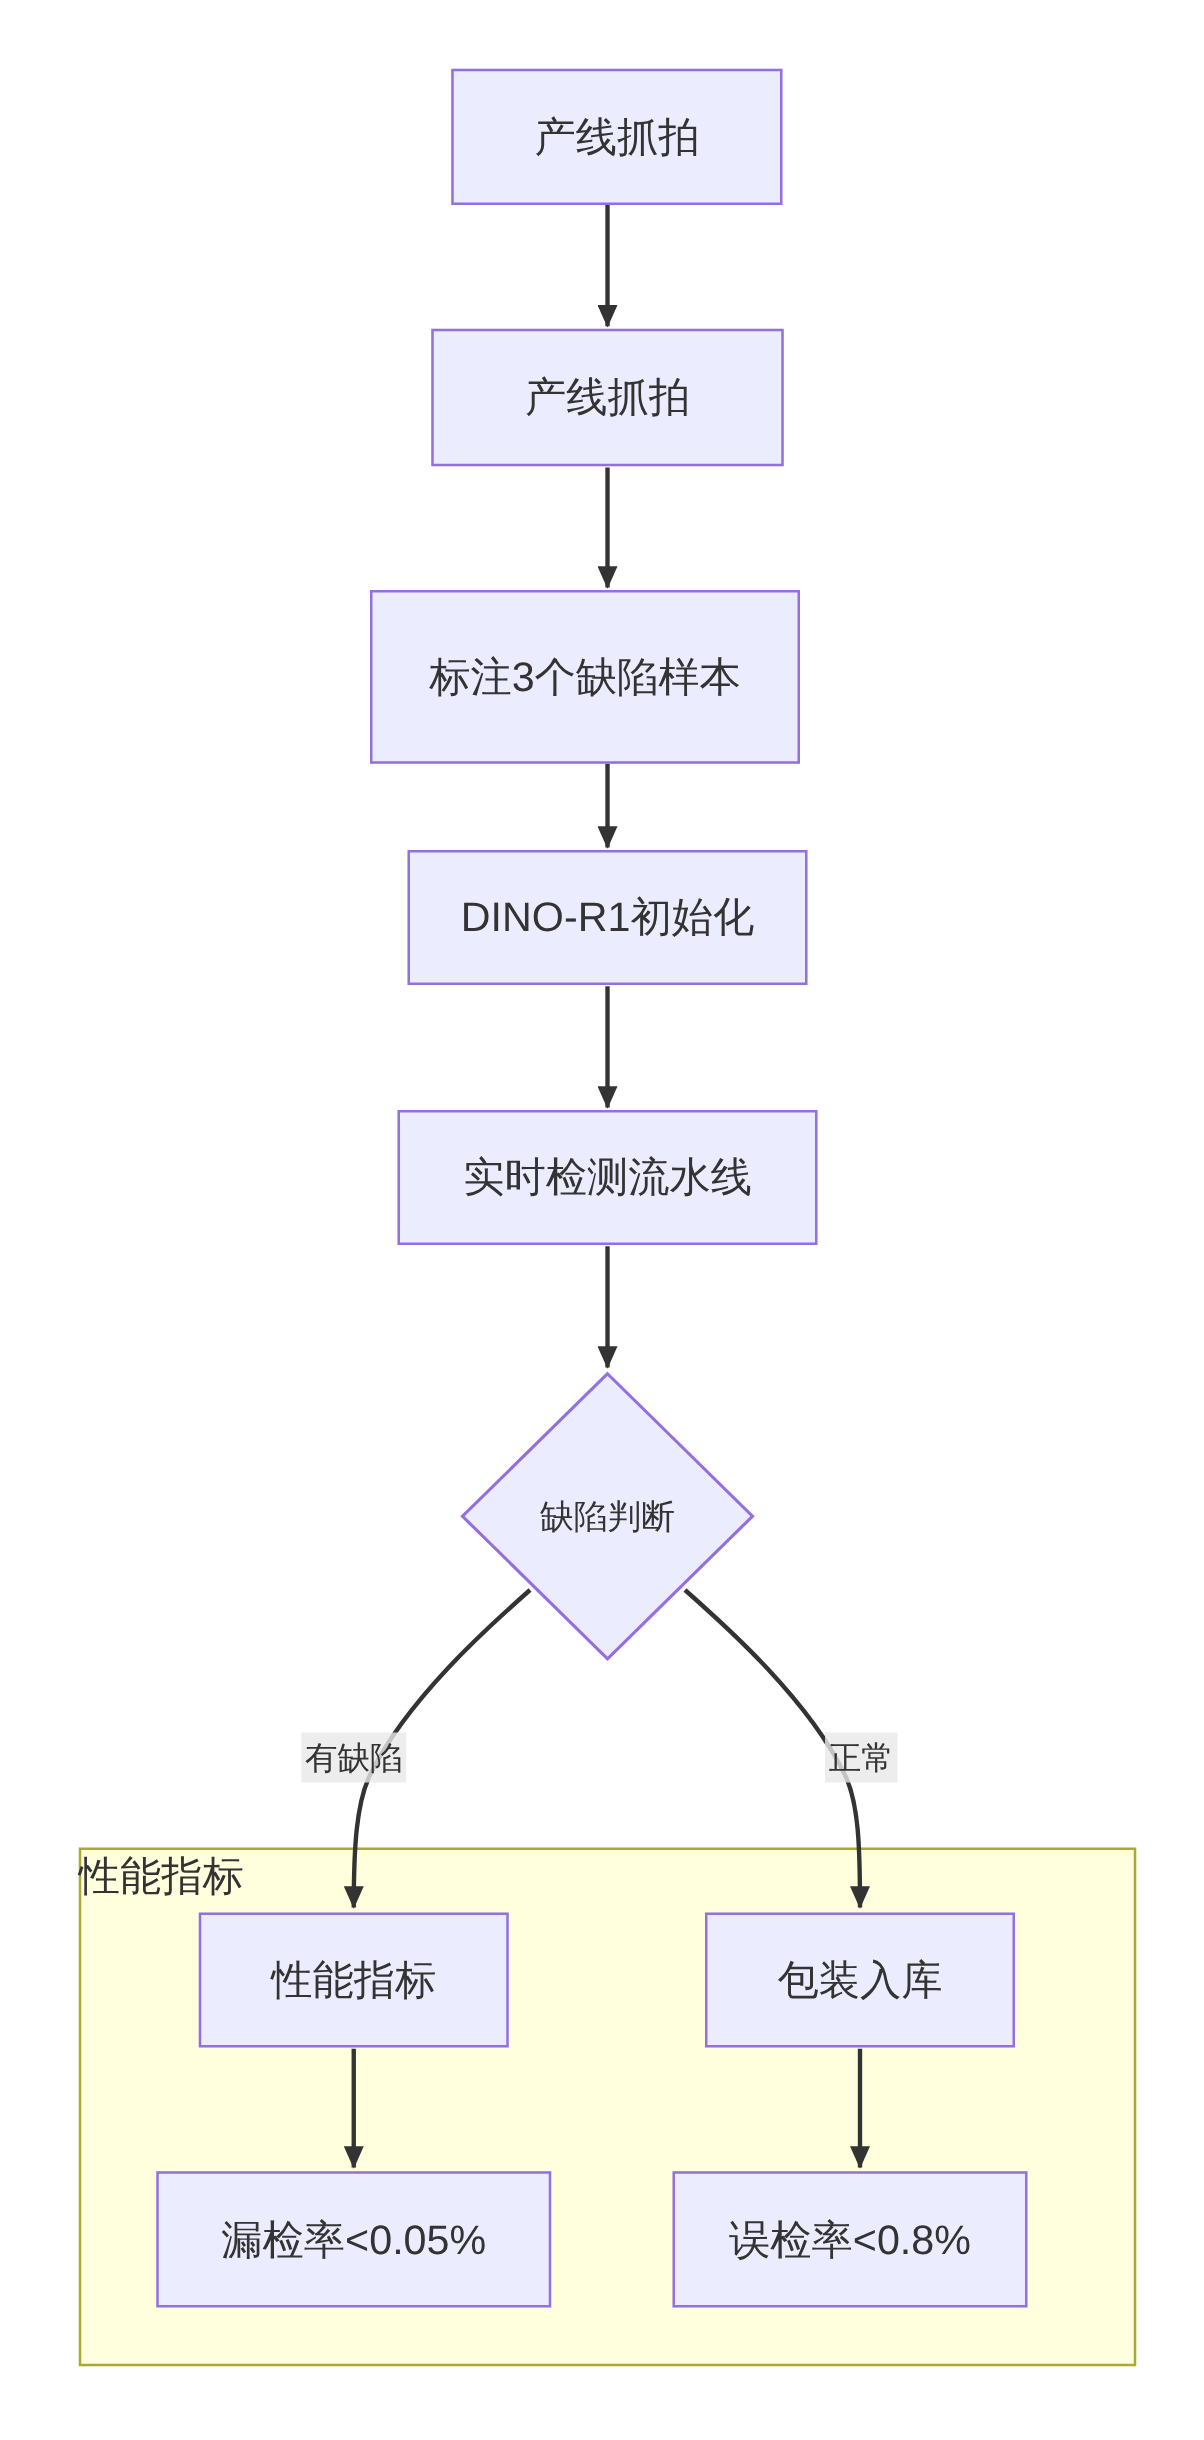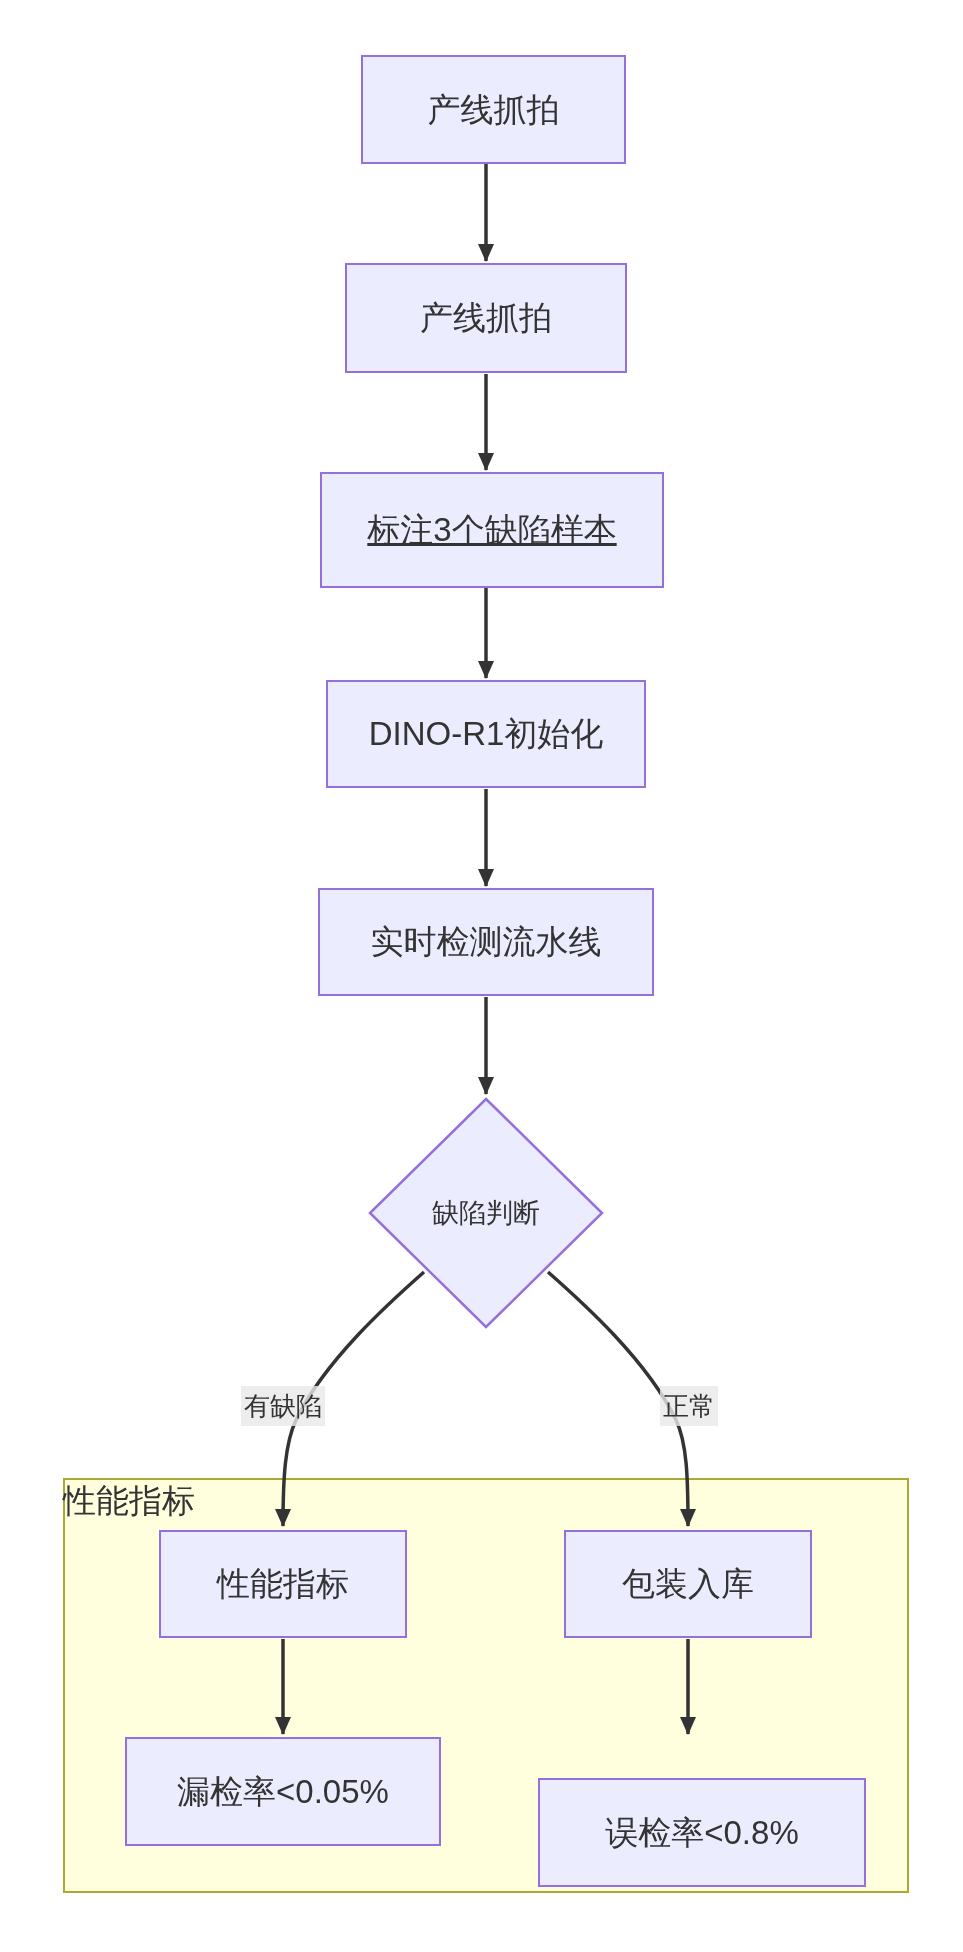--- a/index.html
+++ b/index.html
@@ -82,27 +82,27 @@
     background: var(--label-bg, rgba(232,232,232,0.8));
     padding: 7px 3px;
     font-size: 26px;
     line-height: 1;
     white-space: nowrap;
     z-index: 4;
   }
   
   .n-capture   { left: 361px; top: 55px;  width: 265px; height: 109px; }
   .n-annotate  { left: 345px; top: 263px; width: 282px; height: 110px; }
-  .n-samples   { left: 320px; top: 472px; width: 344px; height: 116px; text-decoration: underline; }
+  .n-samples   { left: 296px; top: 472px; width: 344px; height: 139px; }
   .n-init      { left: 326px; top: 680px; width: 320px; height: 108px; }
   .n-pipeline  { left: 318px; top: 888px; width: 336px; height: 108px; }
   .n-sorting   { left: 159px; top: 1530px; width: 248px; height: 108px; }
   .n-packaging { left: 564px; top: 1530px; width: 248px; height: 108px; }
   .n-miss      { left: 125px; top: 1737px; width: 316px; height: 109px; }
-  .n-false     { left: 538px; top: 1737px; width: 328px; height: 109px; margin-top: 41px; }
+  .n-false     { left: 538px; top: 1737px; width: 284px; height: 109px; }
   .l-defect { left: 283px; top: 1406px; }
   .l-normal { left: 689px; top: 1406px; }
 </style>
 </head>
 <body>
 
 <div class="canvas">
 
   <div class="subgraph"></div>
   <div class="subgraph-title">性能指标</div>

